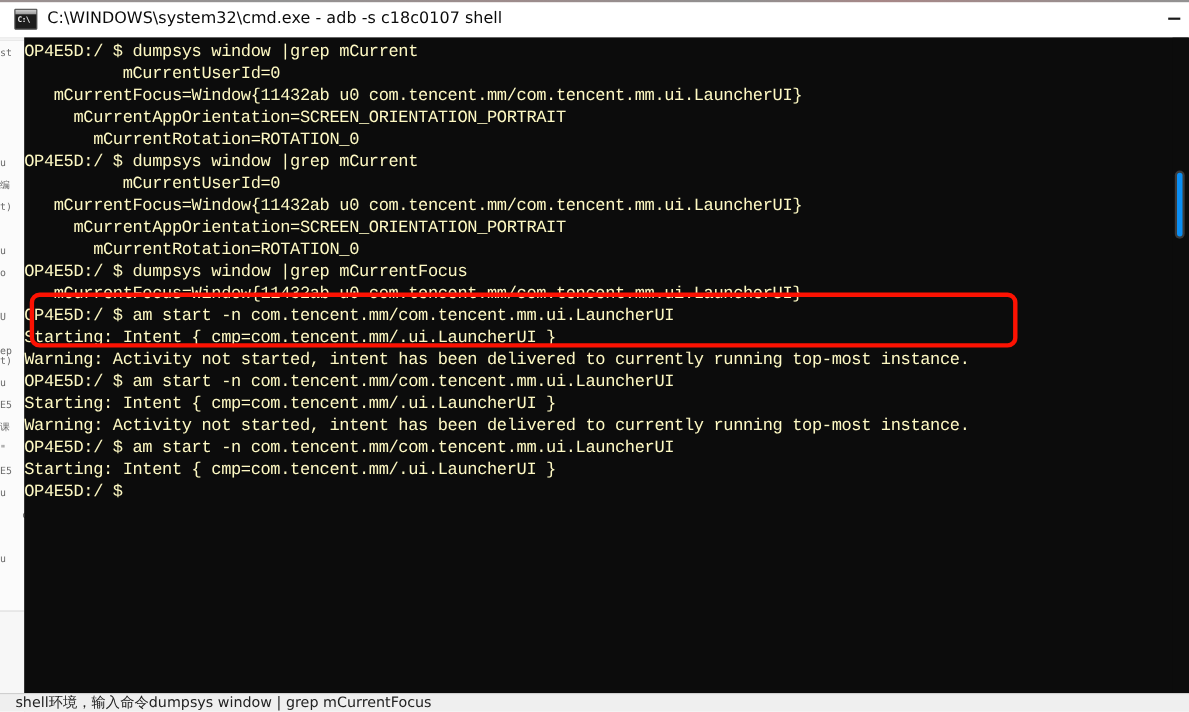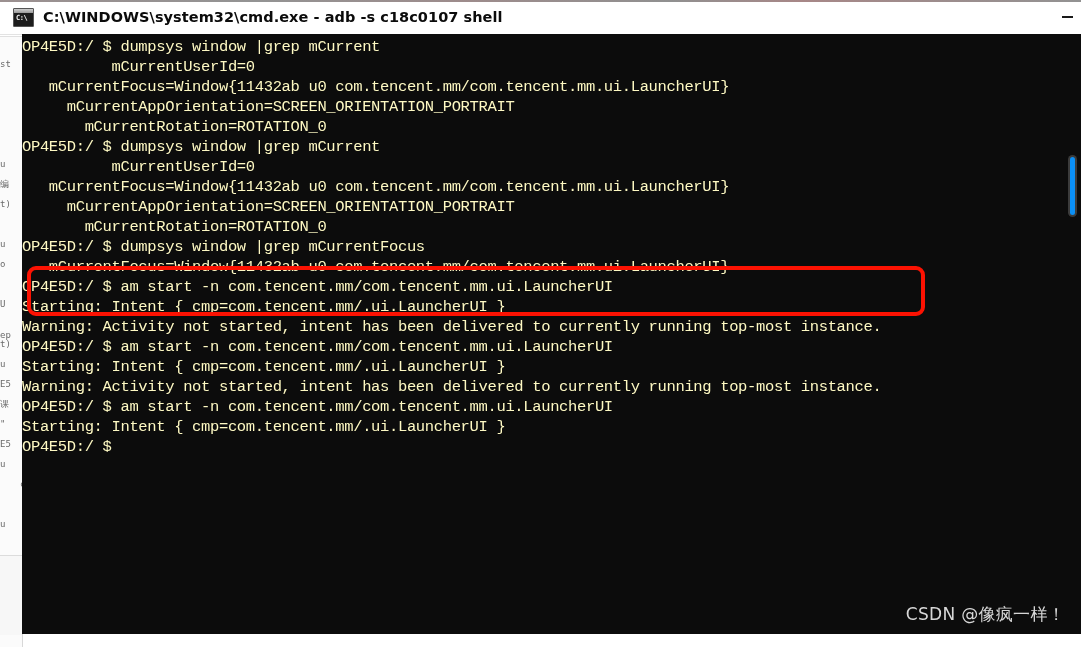--- a/index.html
+++ b/index.html
@@ -33,21 +33,20 @@
     position: absolute;
     left: 0;
     width: 22px;
     font-family: "DejaVu Sans Mono", monospace;
     font-size: 9px;
     line-height: 10px;
     color: #6a6a6a;
     white-space: nowrap;
     overflow: hidden;
     text-overflow: clip;
-    margin-top: 15px;
   }
   .bg-topbar {
     position: absolute;
     left: 0; top: 0;
     width: 22px; height: 36px;
     background: #ffffff;
     border-bottom: 1px solid #e0e0e0;
   }
   .bg-bottombar {
     position: absolute;
@@ -86,21 +85,20 @@
   }
   .titlebar {
     position: absolute;
     left: 0; top: 0;
     width: 1081px;
     height: 34px;
     background: #ffffff;
     border-bottom: 1px solid #e3e3e3;
     display: flex;
     align-items: center;
-    font-weight: bold;
   }
   .title-accent {
     position: absolute;
     left: 0; top: 0;
     width: 1081px;
     height: 2px;
     background: linear-gradient(to right, #7a6b6b 0%, #6f6f6f 24%, #7d6565 43%, #6b6b6b 62%, #8a5f5f 74%, #6e6e6e 100%);
     opacity: .75;
   }
   .cmd-icon {
@@ -284,26 +282,28 @@
       <div class="win-controls">
         <div class="win-btn">
           <span class="dash"></span>
         </div>
       </div>
     </div>
 
     <div class="terminal">
       <div class="term-lines" id="term-lines"><div class="term-line">OP4E5D:/ $ dumpsys window |grep mCurrent</div><div class="term-line">          mCurrentUserId=0</div><div class="term-line">   mCurrentFocus=Window{11432ab u0 com.tencent.mm/com.tencent.mm.ui.LauncherUI}</div><div class="term-line">     mCurrentAppOrientation=SCREEN_ORIENTATION_PORTRAIT</div><div class="term-line">       mCurrentRotation=ROTATION_0</div><div class="term-line">OP4E5D:/ $ dumpsys window |grep mCurrent</div><div class="term-line">          mCurrentUserId=0</div><div class="term-line">   mCurrentFocus=Window{11432ab u0 com.tencent.mm/com.tencent.mm.ui.LauncherUI}</div><div class="term-line">     mCurrentAppOrientation=SCREEN_ORIENTATION_PORTRAIT</div><div class="term-line">       mCurrentRotation=ROTATION_0</div><div class="term-line">OP4E5D:/ $ dumpsys window |grep mCurrentFocus</div><div class="term-line">   mCurrentFocus=Window{11432ab u0 com.tencent.mm/com.tencent.mm.ui.LauncherUI}</div><div class="term-line">OP4E5D:/ $ am start -n com.tencent.mm/com.tencent.mm.ui.LauncherUI</div><div class="term-line">Starting: Intent { cmp=com.tencent.mm/.ui.LauncherUI }</div><div class="term-line">Warning: Activity not started, intent has been delivered to currently running top-most instance.</div><div class="term-line">OP4E5D:/ $ am start -n com.tencent.mm/com.tencent.mm.ui.LauncherUI</div><div class="term-line">Starting: Intent { cmp=com.tencent.mm/.ui.LauncherUI }</div><div class="term-line">Warning: Activity not started, intent has been delivered to currently running top-most instance.</div><div class="term-line">OP4E5D:/ $ am start -n com.tencent.mm/com.tencent.mm.ui.LauncherUI</div><div class="term-line">Starting: Intent { cmp=com.tencent.mm/.ui.LauncherUI }</div><div class="term-line">OP4E5D:/ $</div></div>
 
-      <div class="watermark">CSDN @像疯一样！</div>
 
       <div class="scrollbar-track">
         <div class="scrollbar-thumb">
           <div class="scrollbar-thumb-inner"></div>
         </div>
       </div>
 
       <div class="red-box"></div>
     </div>
   </div>
 
+  <div class="bg-bottombar">
+    <div class="bg-bottom-text">shell环境，输入命令dumpsys window | grep mCurrentFocus</div>
+  </div>
 
 </div>
 
 </body></html>

